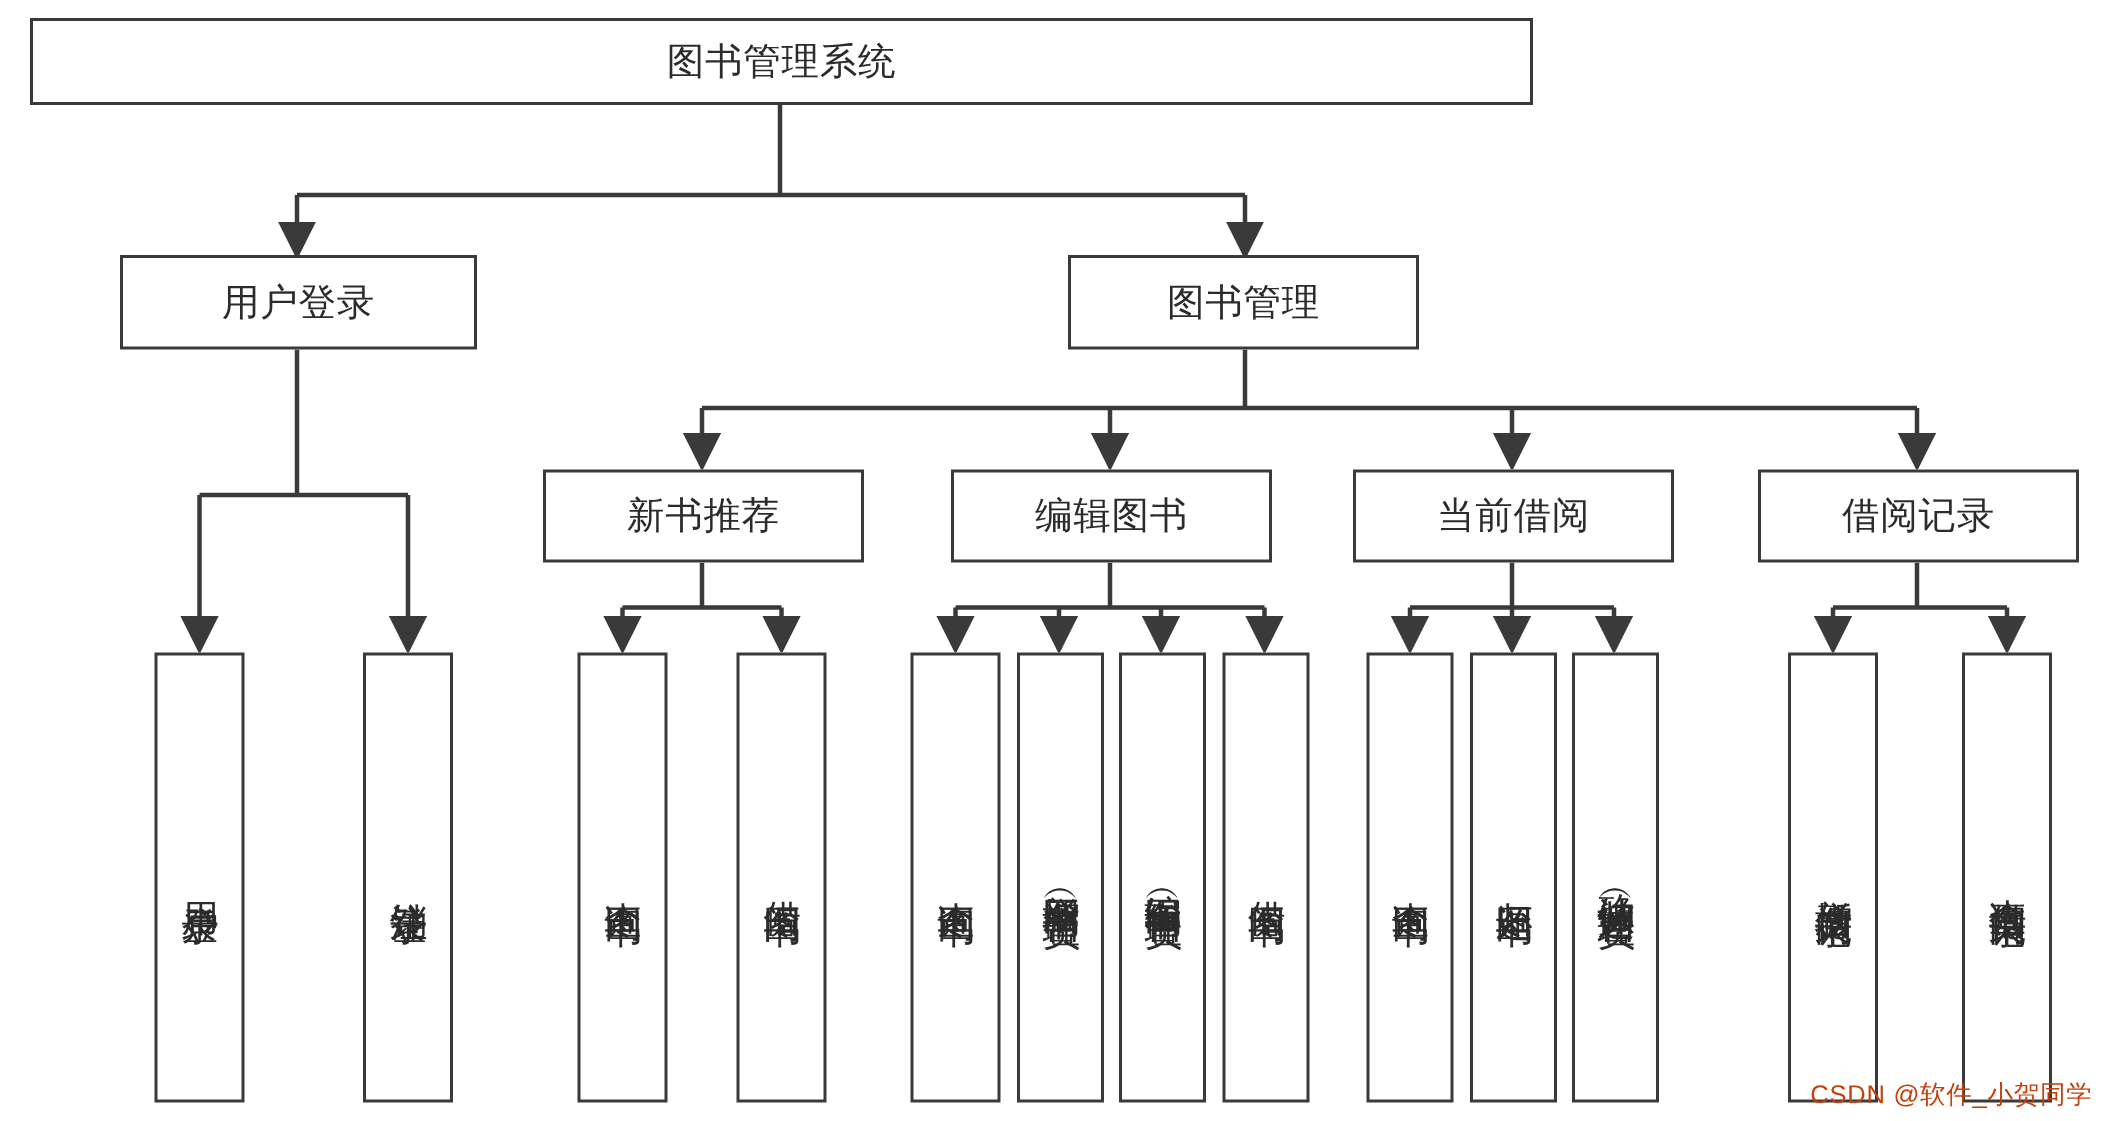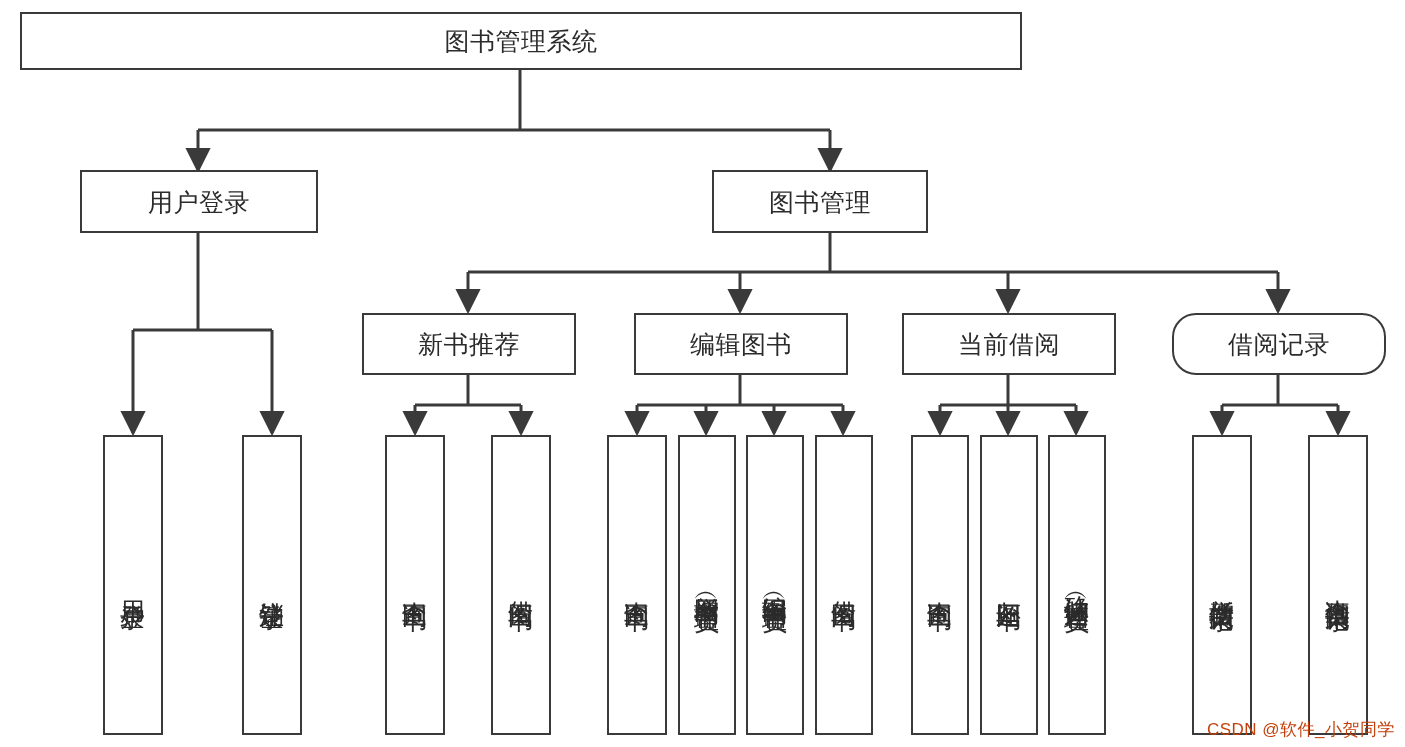--- a/index.html
+++ b/index.html
@@ -136,37 +136,37 @@
   </svg>
 
   <div class="node root horiz" style="left:20px; top:12px; width:1002px; height:58px;">
     <span class="node-label">图书管理系统</span>
   </div>
 
   <div class="node horiz" style="left:80px; top:170px; width:238px; height:63px;">
     <span class="node-label">用户登录</span>
   </div>
 
-  <div class="node horiz" style="left:712px; top:170px; width:216px; height:63px;">
+  <div class="node horiz" style="left:712px; top:170px; width:234px; height:63px;">
     <span class="node-label">图书管理</span>
   </div>
 
   <div class="node horiz" style="left:362px; top:313px; width:214px; height:62px;">
     <span class="node-label">新书推荐</span>
   </div>
 
   <div class="node horiz" style="left:634px; top:313px; width:214px; height:62px;">
     <span class="node-label">编辑图书</span>
   </div>
 
   <div class="node horiz" style="left:902px; top:313px; width:214px; height:62px;">
     <span class="node-label">当前借阅</span>
   </div>
 
-  <div class="node horiz" style="left:1172px; top:313px; width:214px; height:62px;border-radius:24px;">
+  <div class="node horiz" style="left:1172px; top:313px; width:214px; height:62px;">
     <span class="node-label">借阅记录</span>
   </div>
 
   <div class="node vert" style="left:103px; top:435px; width:60px; height:300px;">
     <span class="node-label">用户登录</span>
   </div>
 
   <div class="node vert" style="left:242px; top:435px; width:60px; height:300px;">
     <span class="node-label">注销登录</span>
   </div>

